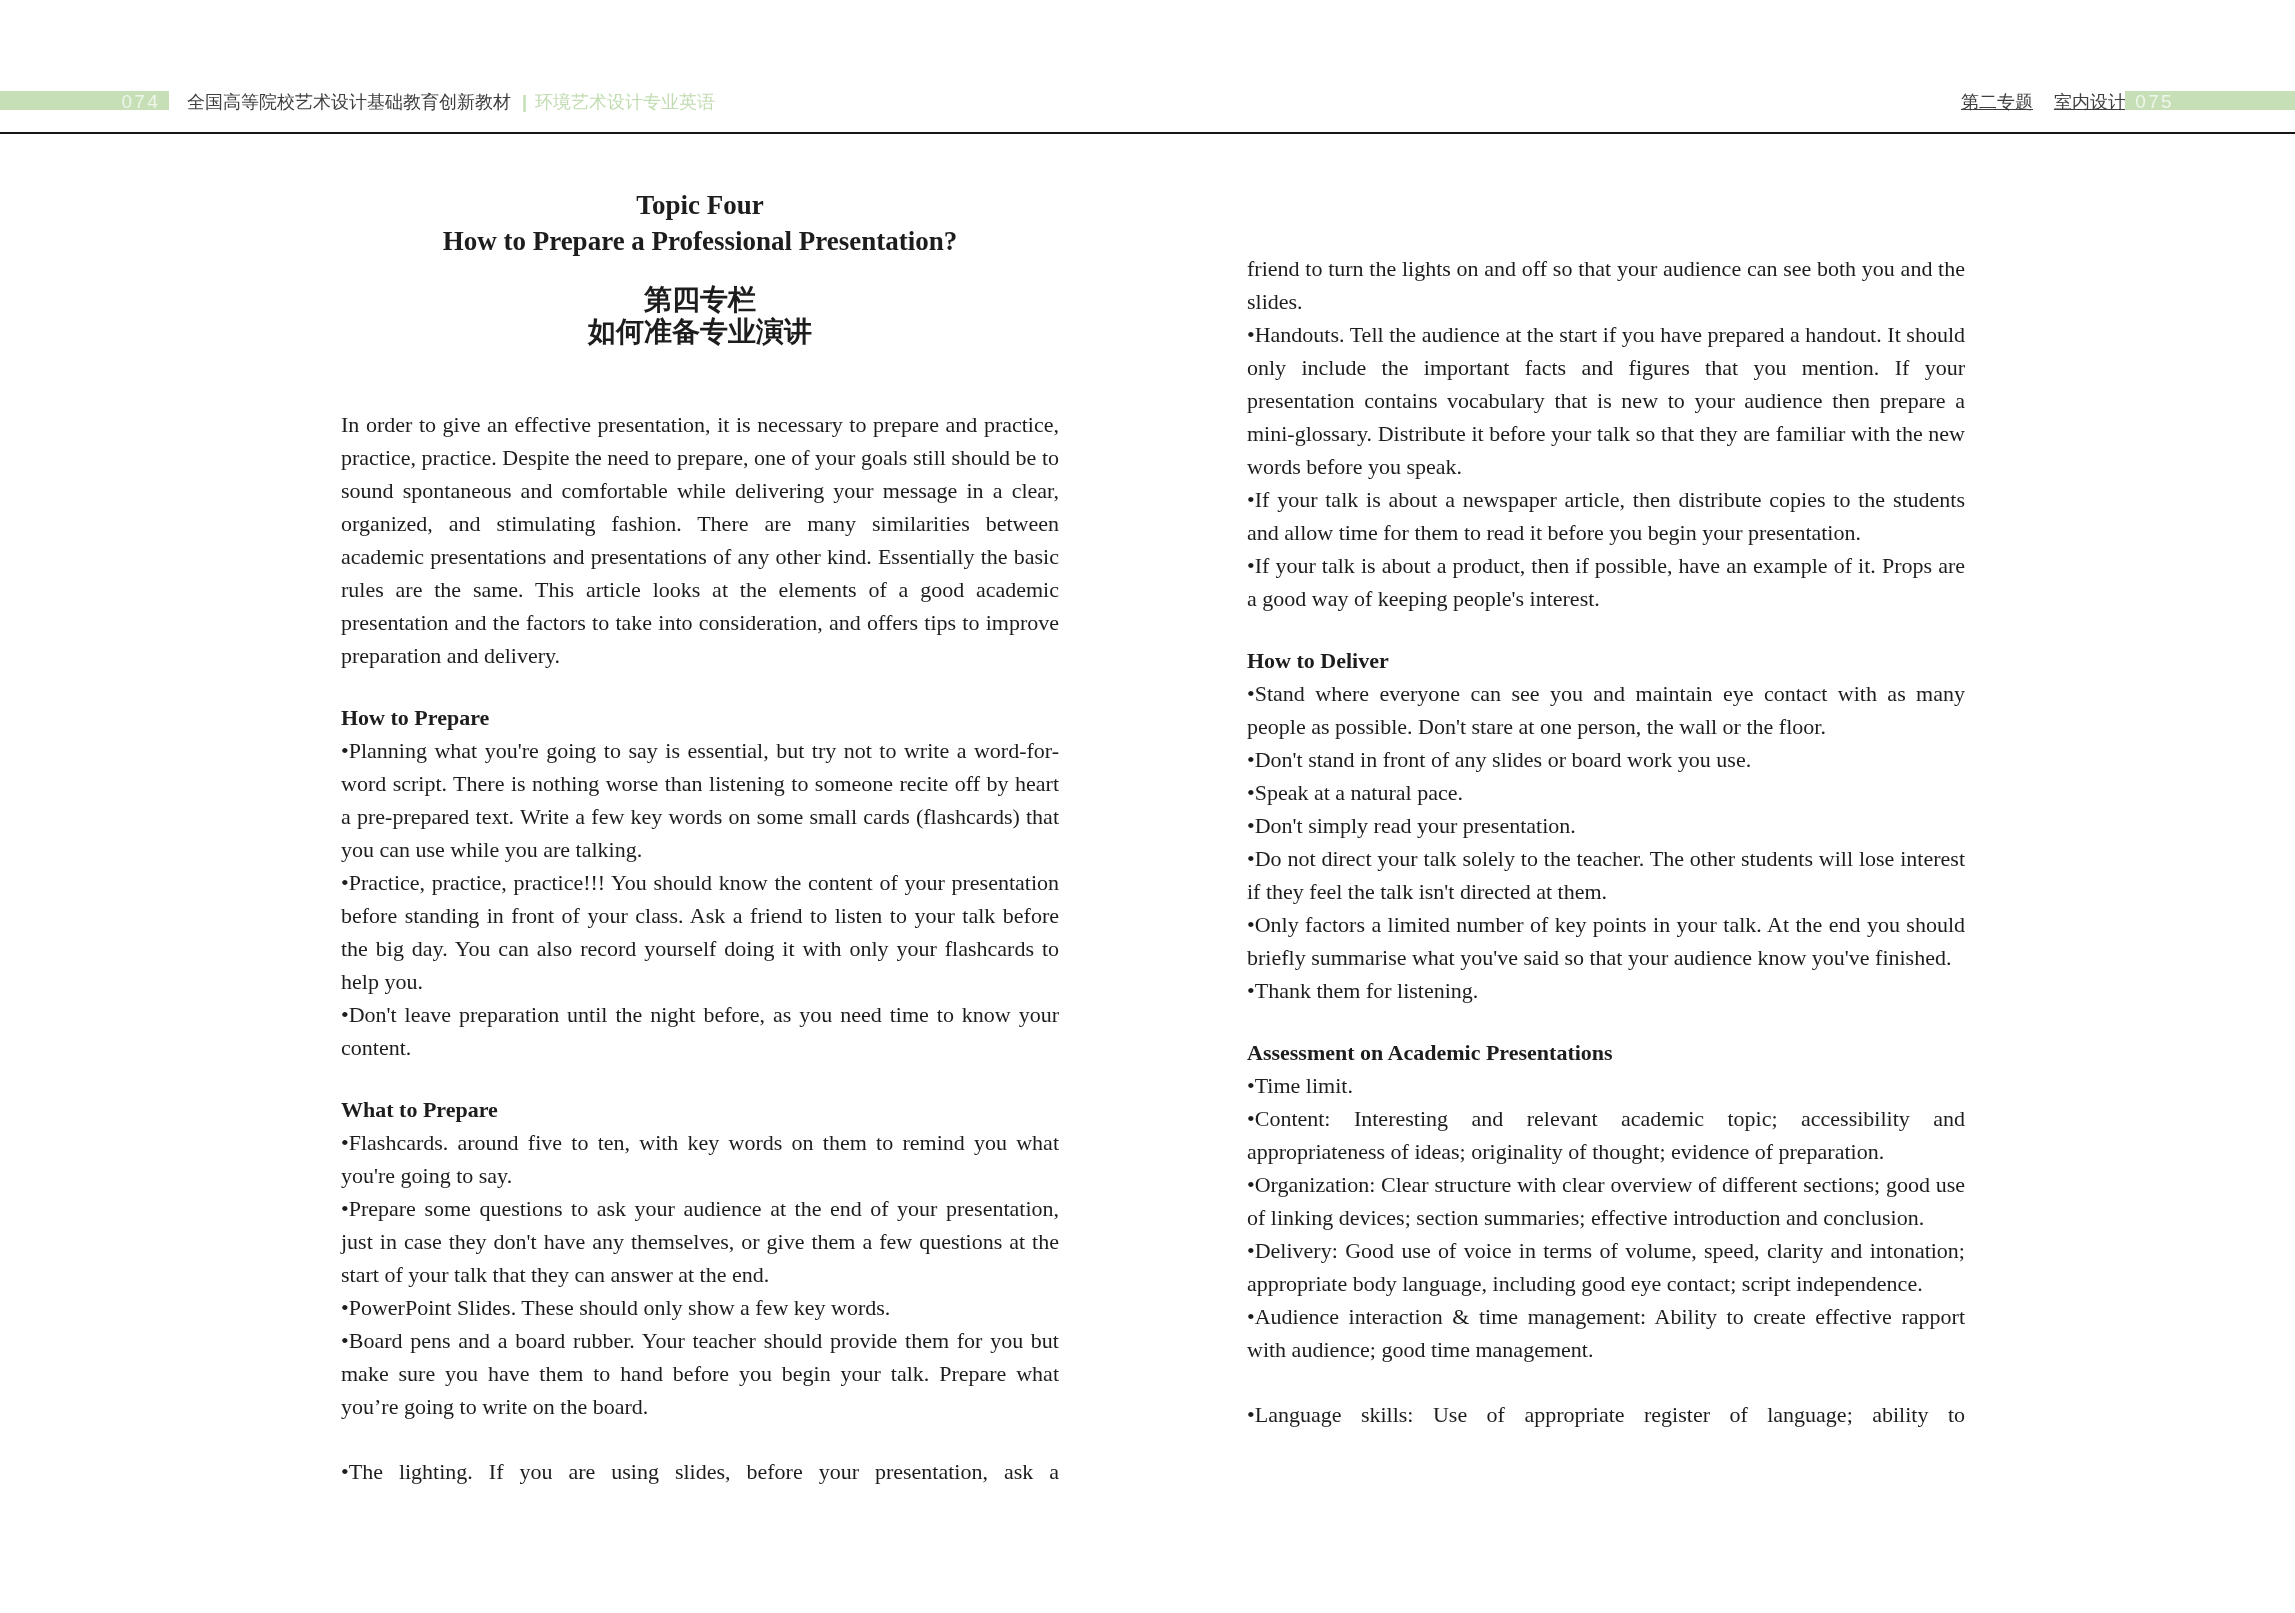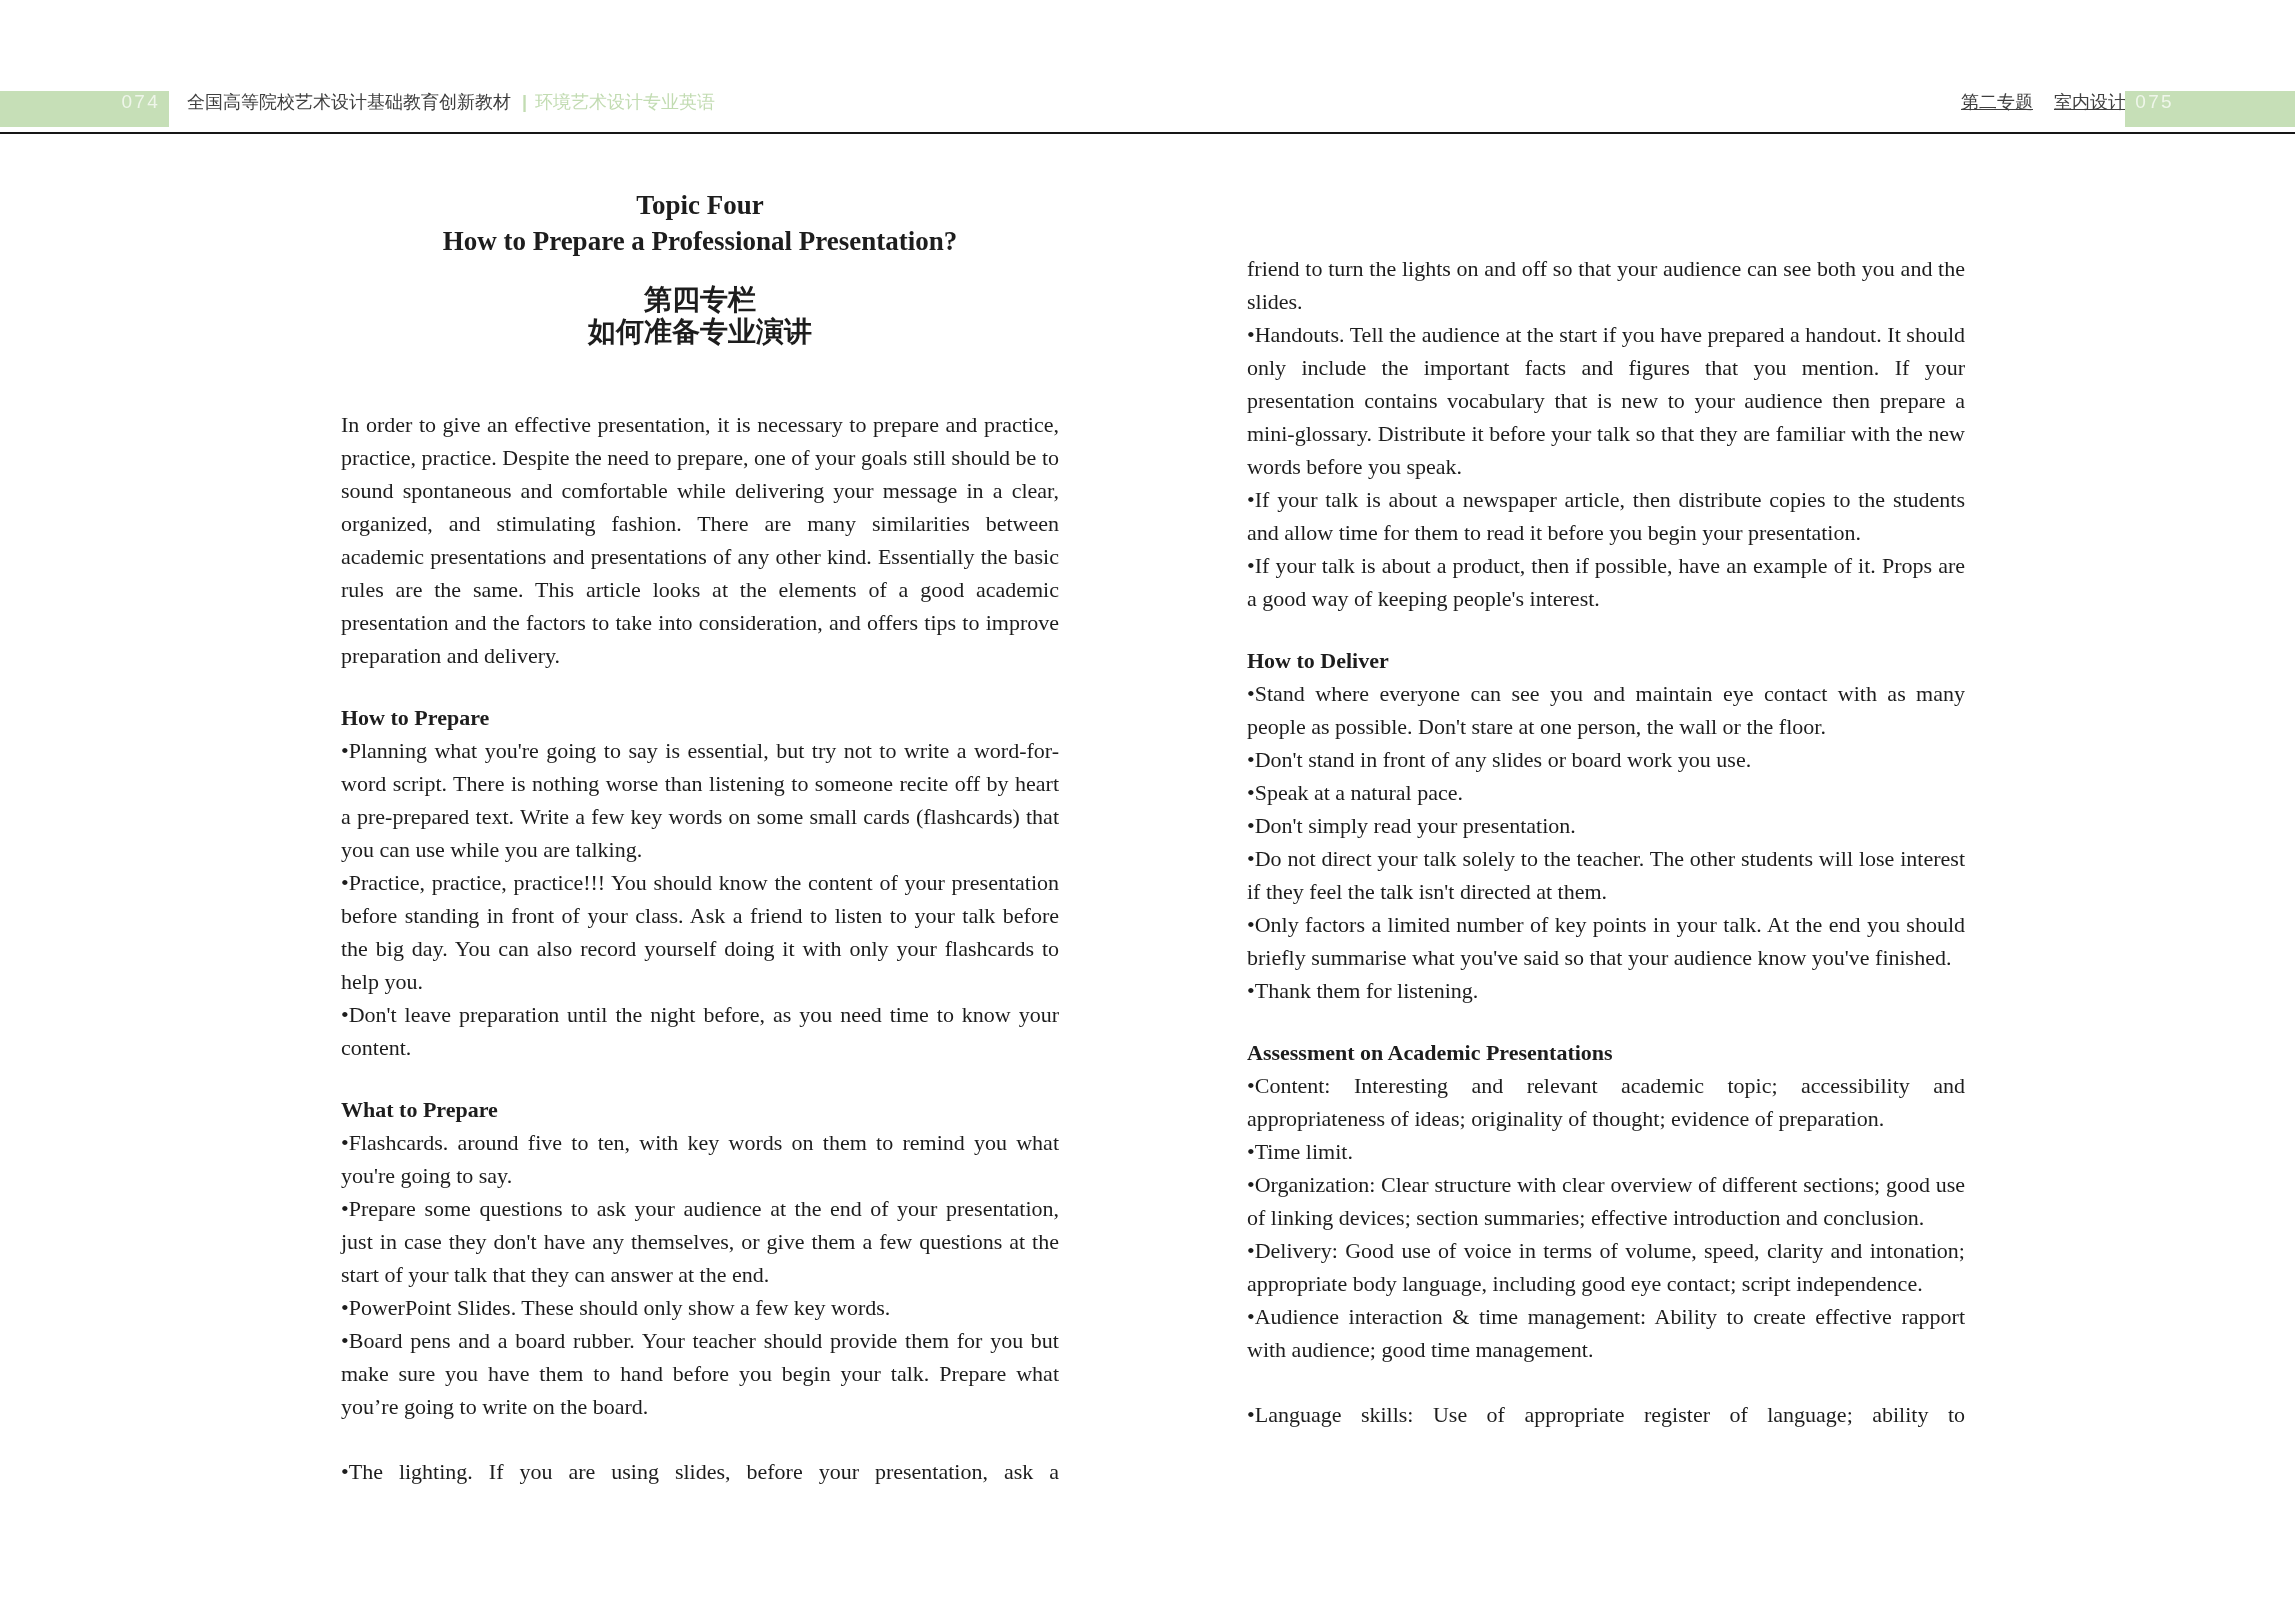--- a/index.html
+++ b/index.html
@@ -10,21 +10,21 @@
     height: 1613px;
     background: #ffffff;
     font-family: "Liberation Serif", serif;
     color: #1d1d1d;
     overflow: hidden;
   }
   
   .band {
     position: absolute;
     top: 91px;
-    height: 36px;
+    height: 19px;
     background: var(--band-green, #c6dfb7);
   }
   .band-left  { left: 0; width: 169px; text-align: right; padding-right: 8.7px; }
   .band-right { left: 2125px; right: 0; text-align: left; padding-left: 10.2px; }
   .band .num {
     font-family: "Liberation Sans", sans-serif;
     font-size: 19px;
     line-height: 21px;
     letter-spacing: 2.4px;
     color: var(--num-color, #eff6ea);
@@ -132,22 +132,22 @@
         <div class="blk bullet">•If your talk is about a product, then if possible, have an example of it. Props are a good way of keeping people's interest.</div>
         <div class="blk heading">How to Deliver</div>
         <div class="blk bullet">•Stand where everyone can see you and maintain eye contact with as many people as possible. Don't stare at one person, the wall or the floor.</div>
         <div class="blk bullet">•Don't stand in front of any slides or board work you use.</div>
         <div class="blk bullet">•Speak at a natural pace.</div>
         <div class="blk bullet">•Don't simply read your presentation.</div>
         <div class="blk bullet">•Do not direct your talk solely to the teacher. The other students will lose interest if they feel the talk isn't directed at them.</div>
         <div class="blk bullet">•Only factors a limited number of key points in your talk. At the end you should briefly summarise what you've said so that your audience know you've finished.</div>
         <div class="blk bullet">•Thank them for listening.</div>
         <div class="blk heading">Assessment on Academic Presentations</div>
+        <div class="blk bullet">•Time limit.</div>
         <div class="blk bullet">•Content: Interesting and relevant academic topic; accessibility and appropriateness of ideas; originality of thought; evidence of preparation.</div>
-        <div class="blk bullet">•Time limit.</div>
         <div class="blk bullet">•Organization: Clear structure with clear overview of different sections; good use of linking devices; section summaries; effective introduction and conclusion.</div>
         <div class="blk bullet">•Delivery: Good use of voice in terms of volume, speed, clarity and intonation; appropriate body language, including good eye contact; script independence.</div>
         <div class="blk bullet">•Audience interaction &amp; time management: Ability to create effective rapport with audience; good time management.</div>
         <div class="blk bullet cont">•Language skills: Use of appropriate register of language; ability to</div>
       </div>
   </div>
 
 </div>
 
 

